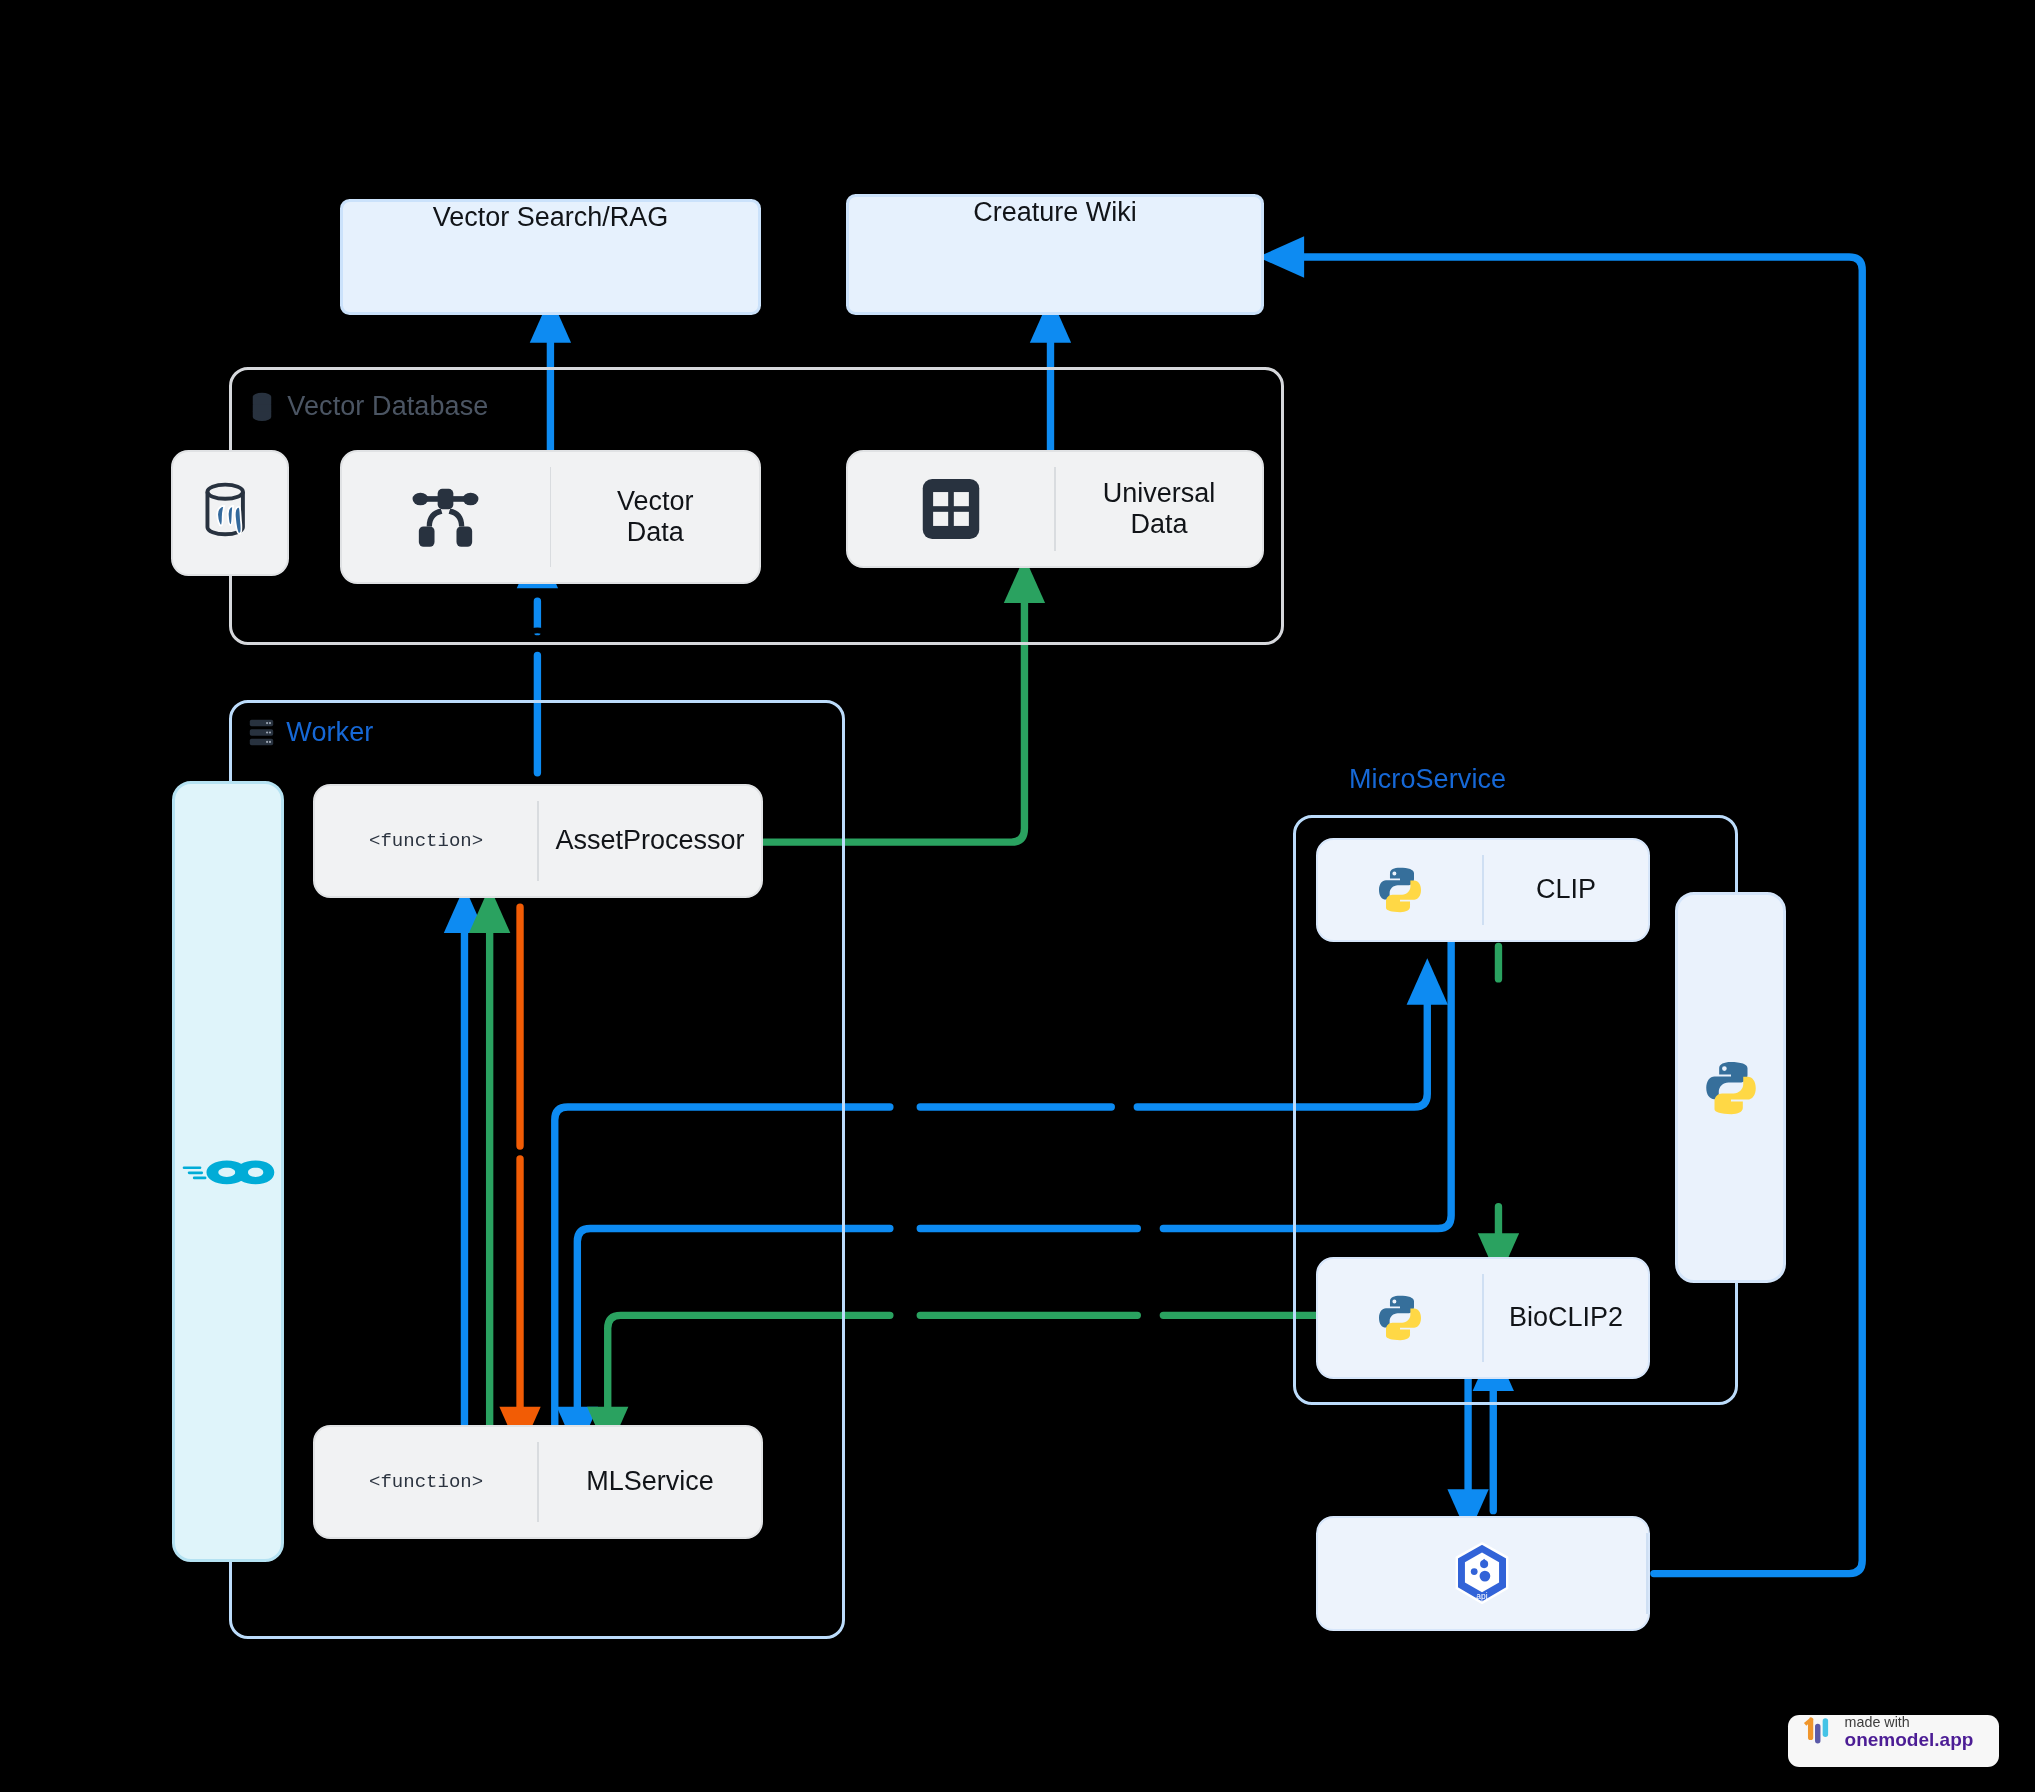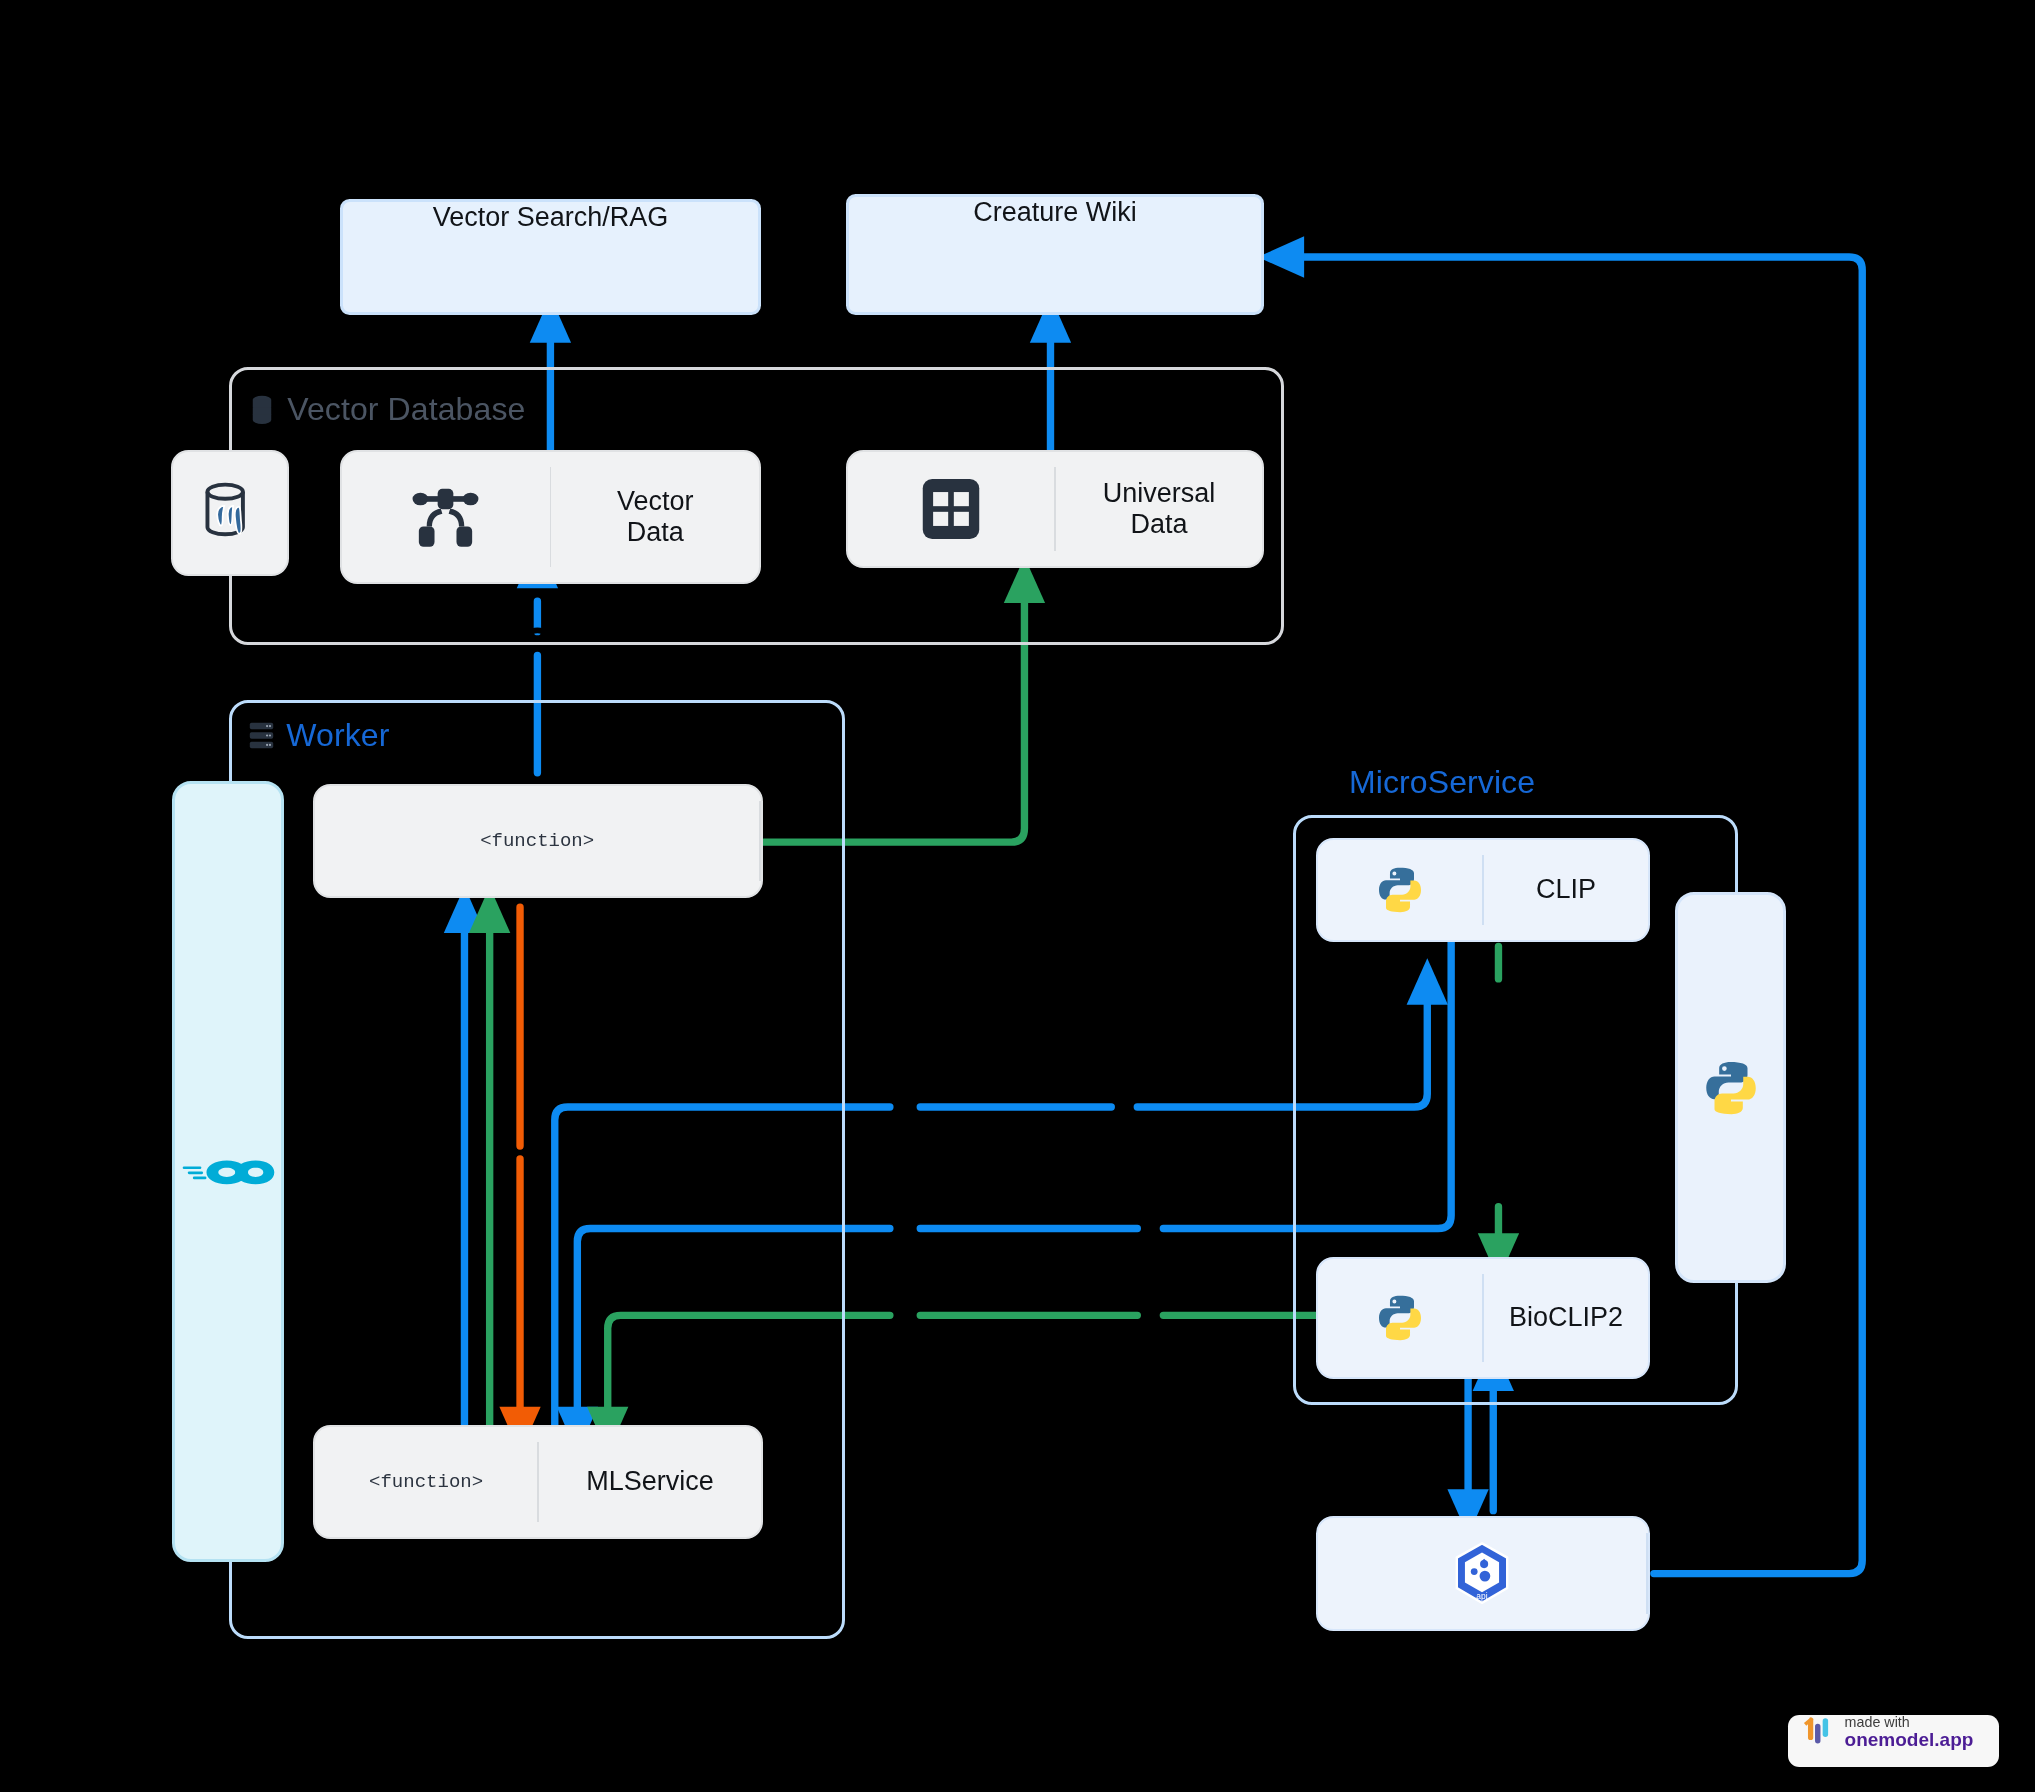--- a/index.html
+++ b/index.html
@@ -5,21 +5,21 @@
   html,body{margin:0;padding:0;background:#000;}
   body{font-family:"Liberation Sans",sans-serif;}
   #stage{position:relative;width:2035px;height:1792px;background:#000;overflow:hidden;}
   #edges{position:absolute;left:0;top:0;width:2035px;height:1792px;pointer-events:none;}
 
   
   .group{position:absolute;border-radius:19px;box-sizing:border-box;}
   .group.grey{border:3px solid #d6d8dc;}
   .group.blue{border:3px solid #bcdcfb;}
   .group-label{position:absolute;display:flex;align-items:center;gap:11.3px;
-    font-size:32px;letter-spacing:0.1px;white-space:nowrap;}
+    font-size:27px;letter-spacing:0.1px;white-space:nowrap;}
   .group-label.grey-l{color:#4b5563;}
   .group-label.blue-l{color:#1668d6;}
 
   
   .node{position:absolute;box-sizing:border-box;display:flex;align-items:stretch;
         border-radius:17.4px;overflow:hidden;}
   .node.grey{background:#f1f2f3;border:2.6px solid #e0e2e4;}
   .node.lav{background:#edf3fc;border:2.6px solid #d7e6fa;}
   .node .half{flex:1;display:flex;align-items:center;justify-content:center;
     padding:0 7.8px;text-align:center;}
@@ -221,20 +221,23 @@
       <span class="ttl">Universal
 Data</span>
     </div>
   </div>
 
   <div class="node grey" style="left:313px;top:784px;width:450px;height:114px;">
     <div class="half">
       <span class="fn">&lt;function&gt;</span>
     </div>
     <div class="divider"></div>
+    <div class="half">
+      <span class="ttl">AssetProcessor</span>
+    </div>
   </div>
 
   <div class="node grey" style="left:313px;top:1425px;width:450px;height:114px;">
     <div class="half">
       <span class="fn">&lt;function&gt;</span>
     </div>
     <div class="divider"></div>
     <div class="half">
       <span class="ttl">MLService</span>
     </div>

